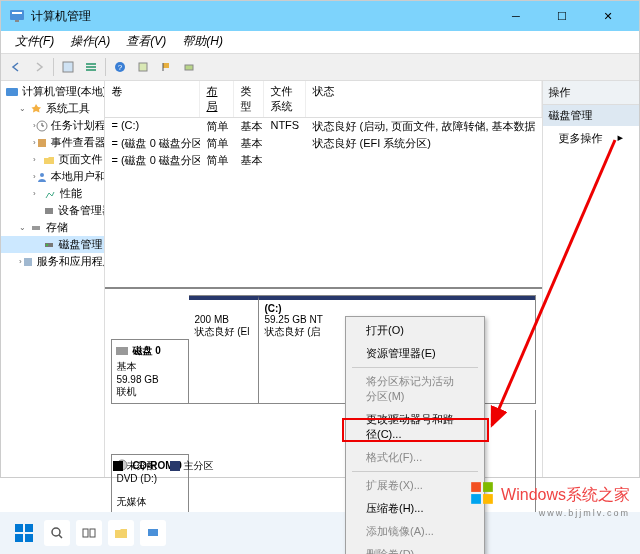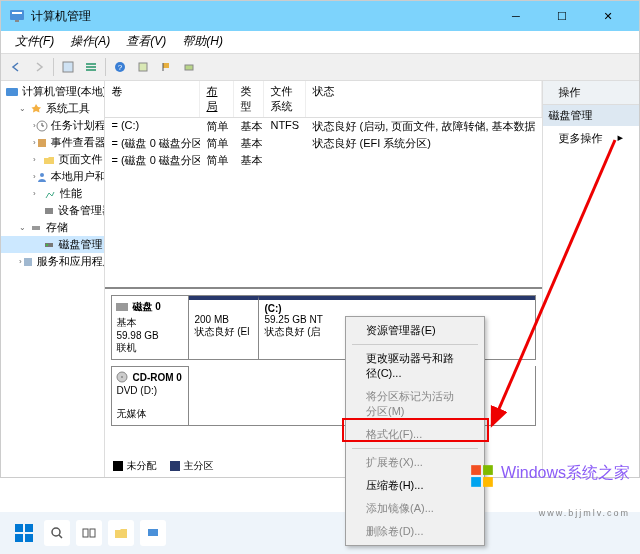--- a/index.html
+++ b/index.html
@@ -32,46 +32,46 @@
 .vol-table { flex: 1; font-size: 11px; overflow: hidden; }
 .vol-head { display: flex; background: #fff; border-bottom: 1px solid #ddd; }
 .vol-head > div { padding: 3px 6px; border-right: 1px solid #eee; font-size: 11px; }
 .vh-vol { width: 95px; } .vh-lay { width: 34px; text-decoration: underline; } .vh-type { width: 30px; } .vh-fs { width: 42px; } .vh-stat { flex: 1; }
 .vol-row { display: flex; padding: 0; }
 .vol-row > div { padding: 1px 6px; white-space: nowrap; overflow: hidden; }
 .vr-vol { width: 95px; } .vr-lay { width: 34px; } .vr-type { width: 30px; } .vr-fs { width: 42px; } .vr-stat { flex: 1; }
 
 .disk-area { height: 190px; border-top: 2px solid #888; background: #fff; padding: 6px; position: relative; }
 .disk-row { display: flex; margin-bottom: 6px; }
-.disk-label { width: 78px; border: 1px solid #888; padding: 4px; font-size: 10px; display: flex; flex-direction: column; }
+.disk-label { width: 78px; border: 1px solid #888; padding: 4px; font-size: 10px; display: flex; flex-direction: column; margin-top: 44px; }
 .disk-label .hdr { display: flex; align-items: center; gap: 4px; font-weight: bold; margin-bottom: 2px; }
 .disk-parts { flex: 1; display: flex; border: 1px solid #888; border-left: none; }
 .part { border-top: 4px solid #28386b; padding: 3px 5px; font-size: 10px; border-right: 1px solid #888; display: flex; flex-direction: column; }
 .part:last-child { border-right: none; }
 .legend { position: absolute; bottom: 4px; left: 8px; font-size: 10px; display: flex; gap: 14px; }
 .leg-box { width: 10px; height: 10px; display: inline-block; vertical-align: middle; margin-right: 3px; }
 
 .actions { width: 125px; font-size: 11px; }
-.act-head { background: #eef2f5; padding: 4px 16px; font-weight: 500; border-bottom: 1px solid #ddd; }
+.act-head { background: #eef2f5; padding: 4px 6px; font-weight: 500; border-bottom: 1px solid #ddd; }
 .act-sub { background: #dde8f2; padding: 3px 6px; }
 .act-item { padding: 5px 16px; display: flex; justify-content: space-between; }
 
 .ctxmenu { position: absolute; left: 345px; top: 316px; width: 140px; background: #f0f0f0; border: 1px solid #a0a0a0; box-shadow: 2px 2px 4px rgba(0,0,0,0.25); font-size: 11px; padding: 2px; z-index: 100; }
 .ctx-item { padding: 4px 18px; color: #000; }
 .ctx-item.disabled { color: #888; }
 .ctx-sep { height: 1px; background: #ccc; margin: 2px 4px; }
 
 .highlight-box { position: absolute; left: 342px; top: 418px; width: 147px; height: 24px; border: 2px solid #e00; z-index: 101; pointer-events: none; }
 .arrow-line { position: absolute; z-index: 102; pointer-events: none; }
 
 .taskbar { position: absolute; bottom: 0; left: 0; right: 0; height: 42px; background: #eef4fa; display: flex; align-items: center; padding: 0 10px; gap: 6px; }
 .tb-start { width: 28px; height: 28px; display: flex; align-items: center; justify-content: center; }
 .tb-icon { width: 26px; height: 26px; background: #fff; border-radius: 3px; display: flex; align-items: center; justify-content: center; font-size: 12px; }
 
-.watermark { position: absolute; right: 10px; bottom: 65px; display: flex; align-items: flex-start; gap: 6px; font-size: 16px; color: #8b5cf6; z-index: 200; }
+.watermark { position: absolute; right: 10px; bottom: 48px; display: flex; align-items: flex-end; gap: 6px; font-size: 16px; color: #ef4444; z-index: 200; }
 .wm-sub { position: absolute; right: 10px; bottom: 36px; font-size: 9px; color: #888; z-index: 200; letter-spacing: 2px; }
 .wm-logo { width: 26px; height: 26px; }
 </style>
 </head>
 <body>
 
 <div class="window">
   <div class="titlebar">
     <span class="icon">
       <svg width="16" height="16">
@@ -334,24 +334,25 @@
       <div class="act-sub" style="display:flex;justify-content:space-between">磁盘管理</div>
       <div class="act-item">
           <span>更多操作</span>
           <span>▸</span>
         </div>
     </div>
   </div>
 </div>
 
 <div class="ctxmenu">
+  <div class="ctx-item">打开(O)</div>
   <div class="ctx-item">资源管理器(E)</div>
   <div class="ctx-sep"></div>
+  <div class="ctx-item disabled">将分区标记为活动分区(M)</div>
   <div class="ctx-item">更改驱动器号和路径(C)...</div>
-  <div class="ctx-item disabled">将分区标记为活动分区(M)</div>
   <div class="ctx-item disabled">格式化(F)...</div>
   <div class="ctx-sep"></div>
   <div class="ctx-item disabled">扩展卷(X)...</div>
   <div class="ctx-item">压缩卷(H)...</div>
   <div class="ctx-item disabled">添加镜像(A)...</div>
   <div class="ctx-item disabled">删除卷(D)...</div>
 
 </div>
 
 <div class="highlight-box"></div>

